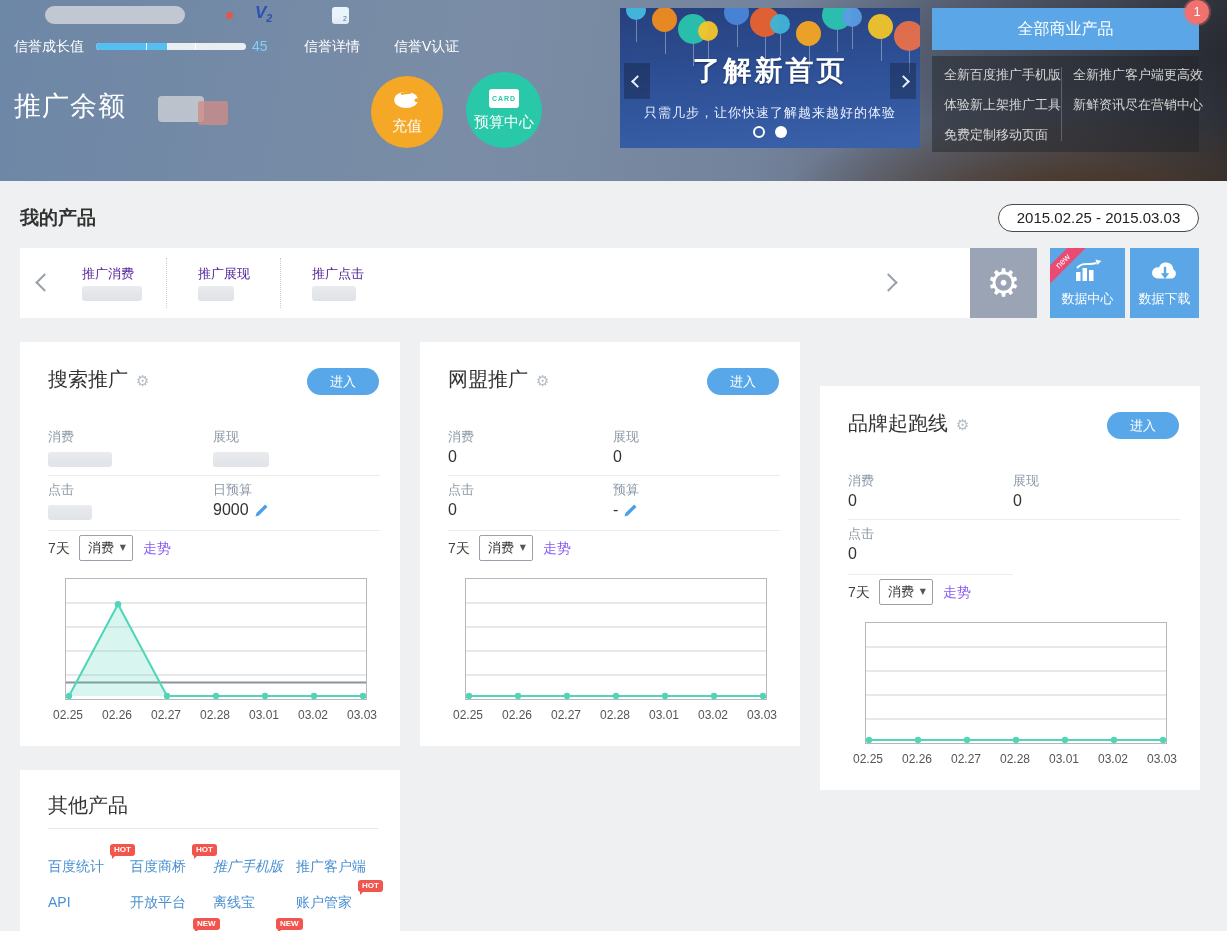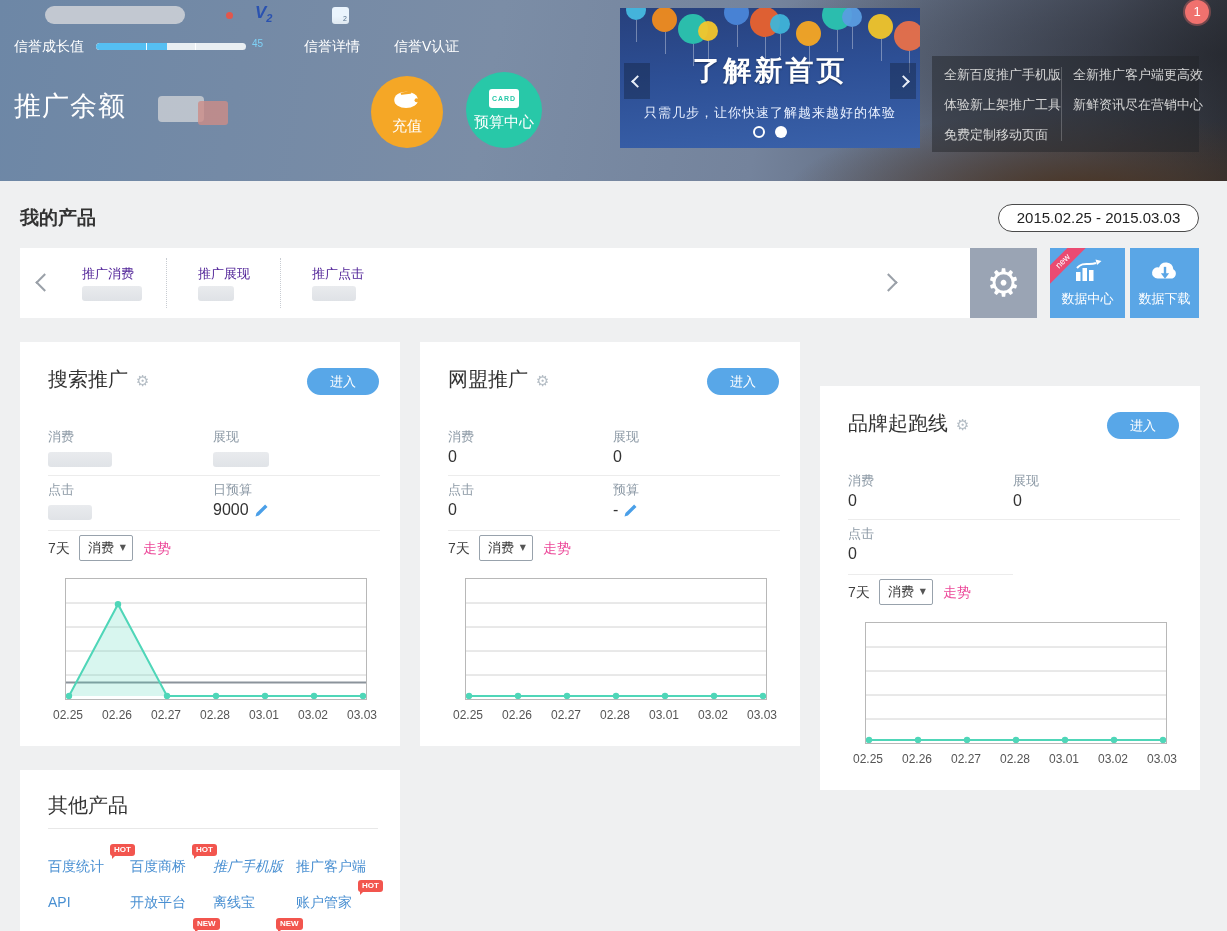--- a/index.html
+++ b/index.html
@@ -71,21 +71,21 @@
   .pcard-gear { font-family:"DejaVu Sans",sans-serif; font-size:15px; color:#b3bcc4; margin-left:8px; cursor:pointer; }
   .enter-btn { position:absolute; left:287px; top:26px; width:72px; height:27px; border-radius:14px; background:#58a7e8; color:#fff; font-size:13px; text-align:center; line-height:27px; cursor:pointer; }
   .stat-label { position:absolute; font-size:13px; color:#8c99a5; }
   .stat-value { position:absolute; font-size:16px; color:#333; }
   .stat-blob { position:absolute; height:15px; border-radius:3px; background:linear-gradient(#e9ebee,#e0e3e7); }
   .stat-line { position:absolute; height:1px; background:#ececec; }
   .pencil { display:inline-block; margin-left:6px; cursor:pointer; vertical-align:-2px; }
   .trend-days { position:absolute; left:28px; top:198px; font-size:14px; color:#404040; }
   .trend-select { position:absolute; left:59px; top:193px; width:54px; height:26px; border:1px solid #98a2ac; border-radius:2px; background:#fff; font-size:13px; color:#333; line-height:24px; padding-left:8px; cursor:pointer; }
   .trend-select .arr { position:absolute; right:6px; top:0; font-size:8px; color:#555; font-family:"DejaVu Sans",sans-serif; line-height:24px; }
-  .trend-suffix { position:absolute; left:123px; top:198px; font-size:14px; color:#ec4899; }
+  .trend-suffix { position:absolute; left:123px; top:198px; font-size:14px; color:#8b5cf6; }
   .chart-box { position:absolute; left:45px; top:236px; width:302px; height:122px; border:1px solid #b8b8b8; }
   .xlabel { position:absolute; top:366px; width:44px; text-align:center; font-size:12px; color:#555; }
 
   
   .other-card { position:absolute; left:20px; top:770px; width:380px; height:161px; background:#fff; }
   .other-title { position:absolute; left:28px; top:22px; font-size:20px; color:#333; }
   .other-div { position:absolute; left:28px; top:58px; width:330px; height:1px; background:#e8e8e8; }
   .olink { position:absolute; font-size:14px; color:#4a90d2; cursor:pointer; white-space:nowrap; }
   .mini-badge { position:absolute; background:#f2554e; color:#fff; font-size:8px; font-weight:bold; border-radius:3px; padding:2px 4px; line-height:1; }
   .mini-badge:after { content:""; position:absolute; left:2px; bottom:-3px; border:3px solid transparent; border-top-color:#f2554e; border-left-color:#f2554e; }
@@ -98,21 +98,21 @@
   <div class="abs" style="left:226px;top:12px;width:7px;height:7px;border-radius:50%;background:#e2574c;"></div>
   <div class="abs v2-badge" style="left:255px;top:3px;">V<sub>2</sub></div>
   <div class="abs mini-app-icon" style="left:332px;top:7px;">2</div>
 
   <div class="abs" style="left:14px;top:38px;color:#fff;font-size:14px;">信誉成长值</div>
   <div class="abs ptrack" style="left:96px;top:43px;width:150px;height:7px;">
     <div class="pfill" style="width:47%;"></div>
     <div class="pmark" style="left:33%;"></div>
     <div class="pmark" style="left:66%;"></div>
   </div>
-  <div class="abs" style="left:252px;top:38px;color:#7ed2f7;font-size:10px;">45</div>
+  <div class="abs" style="left:252px;top:38px;color:#7ed2f7;font-size:14px;">45</div>
   <a class="abs hlink" style="left:304px;top:38px;">信誉详情</a>
   <a class="abs hlink" style="left:394px;top:38px;">信誉V认证</a>
 
   <div class="abs balance-title" style="left:14px;top:88px;">推广余额</div>
   <div class="abs" style="left:158px;top:96px;width:46px;height:26px;border-radius:4px;background:rgba(200,204,210,.85);"></div>
   <div class="abs" style="left:198px;top:101px;width:30px;height:24px;border-radius:3px;background:rgba(205,140,135,.8);"></div>
 
   <div class="abs circle-btn" style="left:371px;top:76px;width:72px;height:72px;background:#F5A726;">
     <span>
       <svg width="30" height="20" viewBox="0 0 32 22">
@@ -163,20 +163,21 @@
     <div class="banner-arrow" style="right:4px;">
       <span class="chev right" style="border-color:#e8eef8;width:9px;height:9px;"></span>
     </div>
     <div class="dotrow" id="banner-dots">
         <div class="dot hollow"></div>
         <div class="dot full"></div>
       </div>
   </div>
 
   <div class="prod-panel">
+    <div class="prod-btn">全部商业产品</div>
     <div class="prod-badge">1</div>
     <div class="prod-links">
       <div class="vdiv"></div>
       <div id="panel-links-left">
           <a class="plink" style="left: 12px; top: 10px;">全新百度推广手机版</a>
           <a class="plink" style="left: 12px; top: 40px;">体验新上架推广工具</a>
           <a class="plink" style="left: 12px; top: 70px;">免费定制移动页面</a>
         </div>
       <div id="panel-links-right">
           <a class="plink" style="left: 141px; top: 10px;">全新推广客户端更高效</a>

